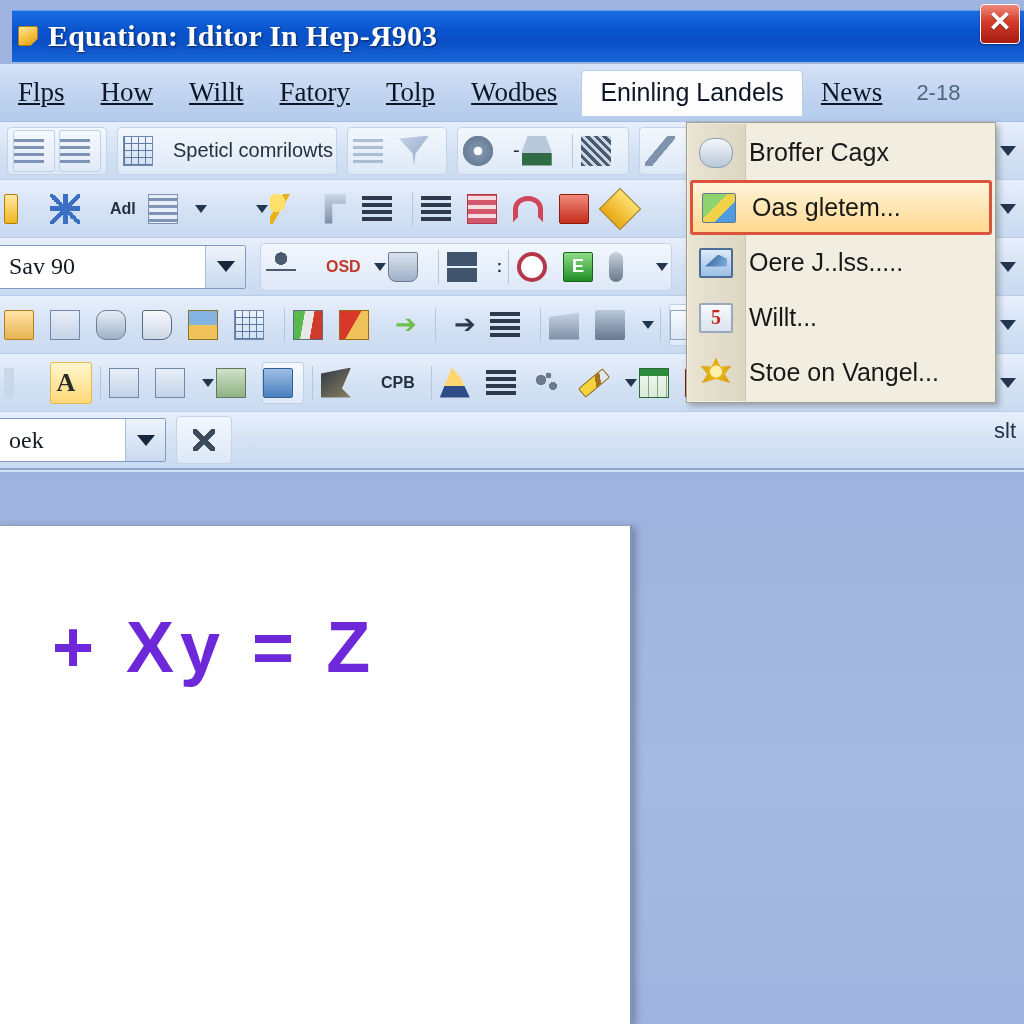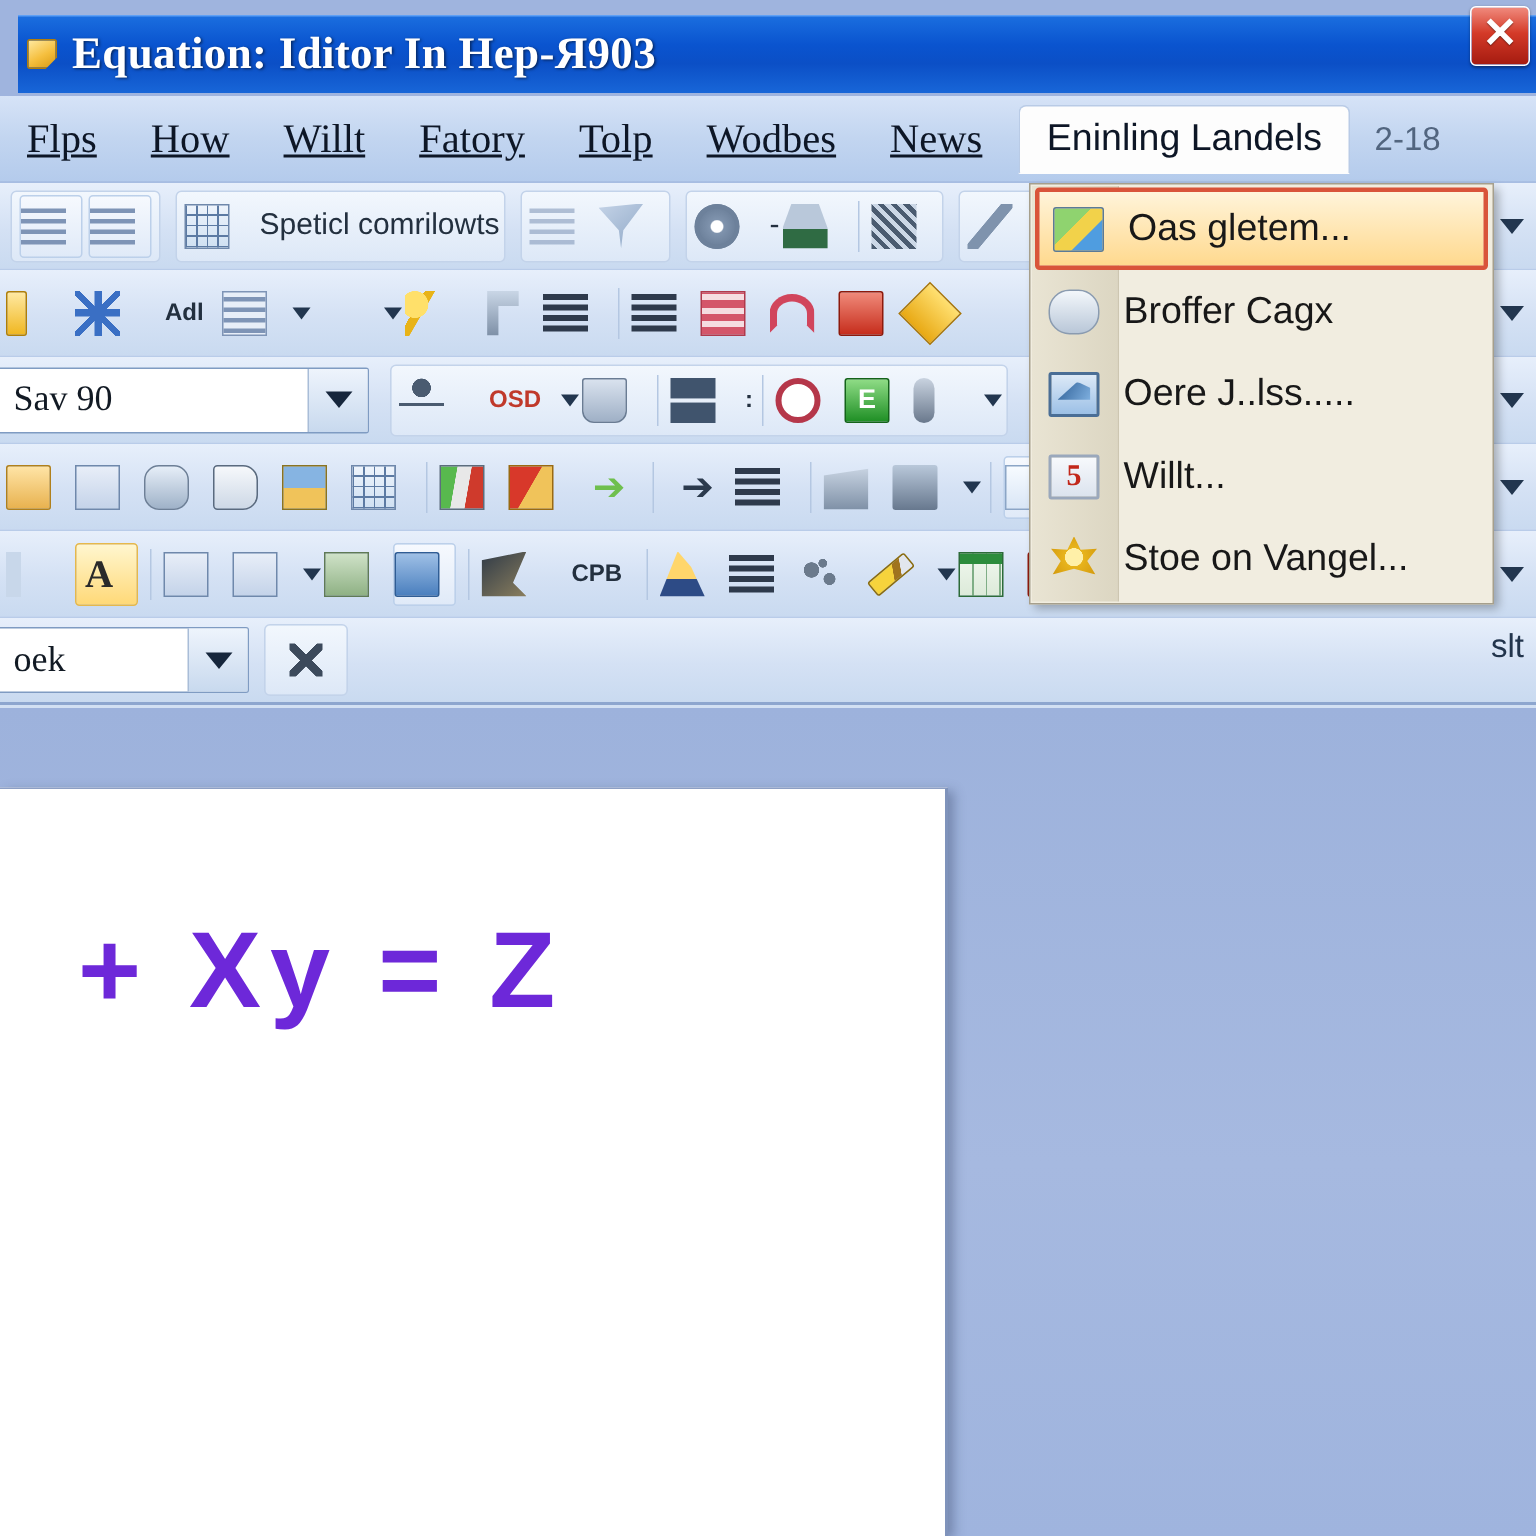--- a/index.html
+++ b/index.html
@@ -389,25 +389,25 @@
       </div>
     <div class="menu-item">
         <span class="uline">Fatory</span>
       </div>
     <div class="menu-item">
         <span class="uline">Tolp</span>
       </div>
     <div class="menu-item">
         <span class="uline">Wodbes</span>
       </div>
+    <div class="menu-item active">
+        <span>Eninling Landels</span>
+      </div>
     <div class="menu-item">
         <span class="uline">News</span>
-      </div>
-    <div class="menu-item active">
-        <span>Eninling Landels</span>
       </div>
     <div class="menu-clock">2-18</div>
   </div>
 
   <div class="toolbars">
 
     <div class="tbrow">
       <div class="grp">
         <div class="tool framed">
             <span class="ic ic-lines"></span>
@@ -649,34 +649,34 @@
       </div>
       <div class="grp" style="margin-left:10px;width:56px;justify-content:center">
         <span class="ic" style="width:22px;height:22px;background:linear-gradient(45deg,transparent 40%,#3c4a5c 41% 58%,transparent 59%),linear-gradient(-45deg,transparent 40%,#3c4a5c 41% 58%,transparent 59%)"></span>
       </div>
     </div>
   </div>
 
   <div class="dropdown">
     <div class="gutter"></div>
 
+    <div class="mitem">
+      <span class="micon">
+          <span class="mi-ic cloud"></span>
+        </span>
+      <span class="mlabel">Broffer Cagx</span>
+    </div>
+
     <div class="mitem selected">
       <span class="micon">
           <span class="mi-ic folders"></span>
         </span>
       <span class="mlabel">Oas gletem...</span>
     </div>
 
-    <div class="mitem">
-      <span class="micon">
-          <span class="mi-ic cloud"></span>
-        </span>
-      <span class="mlabel">Broffer Cagx</span>
-    </div>
-
 
     <div class="mitem">
       <span class="micon">
           <span class="mi-ic window"></span>
         </span>
       <span class="mlabel">Oere J..lss.....</span>
     </div>
 
     <div class="mitem">
       <span class="micon">

